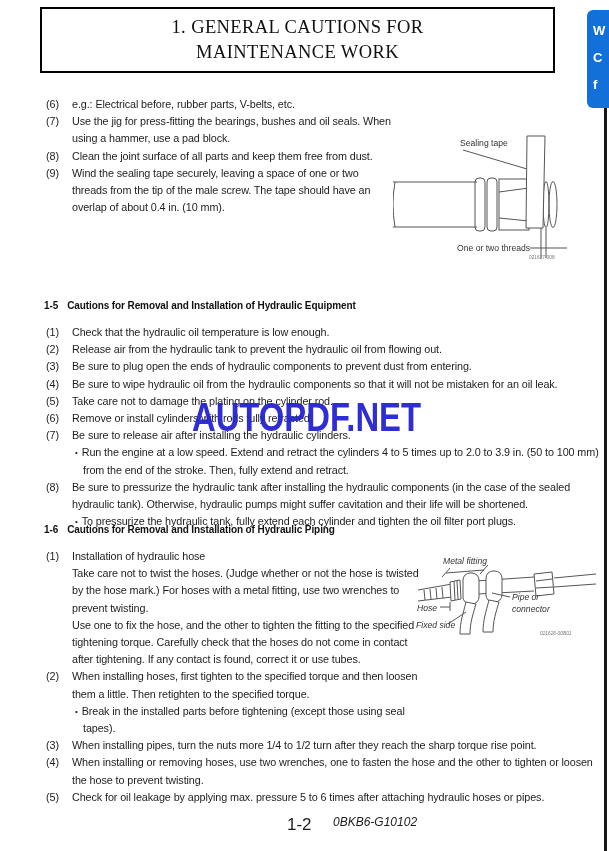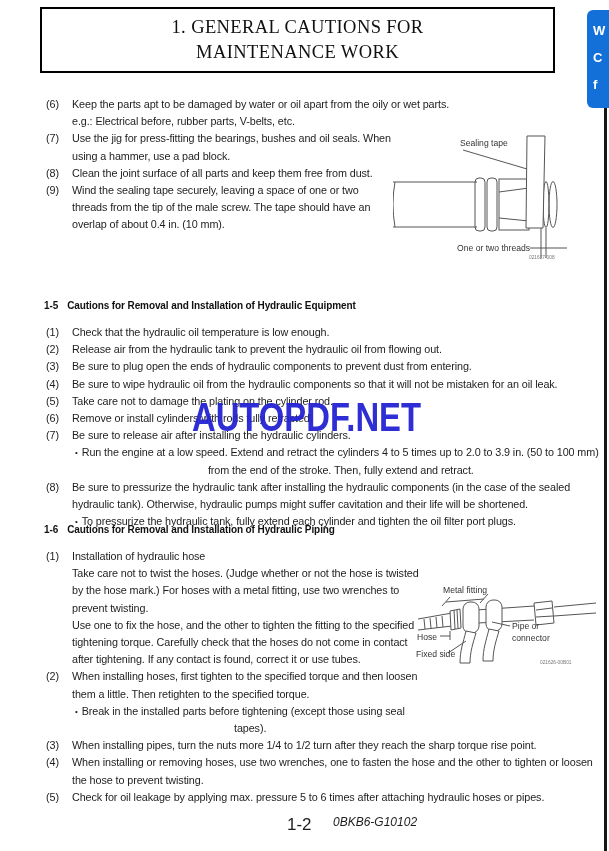--- a/index.html
+++ b/index.html
@@ -12,21 +12,21 @@
   
   .sidetab{position:absolute;left:587px;top:10px;width:40px;height:98px;border-radius:6px 0 0 6px;
         color:#fff;font-weight:bold;font-size:13px;line-height:27px;padding:7px 0 0 6px;box-sizing:border-box;}
   .vline{position:absolute;left:604px;top:108px;width:3px;height:743px;background:#161616;}
   
   .list{position:absolute;font-size:10.8px;line-height:17.2px;letter-spacing:-.1px;color:#1d1d1d;}
   .item{display:flex;}
   .num{flex:0 0 26px;}
   .line{white-space:nowrap;}
   .line.b{padding-left:3px;}
-  .line.bc{padding-left:11px;text-align:center;}
+  .line.bc{padding-left:11px;}
   .bullet{font-size:8px;margin-right:4px;vertical-align:1px;}
   .heading{position:absolute;font-size:10px;font-weight:bold;color:#101010;display:flex;gap:9px;
         letter-spacing:-.1px;}
   
   .watermark{position:absolute;left:192px;top:394px;font-size:41px;font-weight:bold;
         transform:scaleX(.80);transform-origin:left top;opacity:.95;z-index:6;white-space:nowrap;}
   
   .diagram{position:absolute;}
   .diagram svg{display:block;}
   .diagram text{font-family:"Liberation Sans",sans-serif;font-size:8.6px;fill:#333;}
@@ -49,21 +49,20 @@
     <div>W</div>
     <div>C</div>
     <div>f</div>
   </div>
   <div class="vline"></div>
 
   <div class="list" id="top-list" style="left:46px;top:96px;">
       <div class="item">
         <span class="num">(6)</span>
         <div class="lines">
-          <div class="line n"><span>Keep the parts apt to be damaged by water or oil apart from the oily or wet parts.</span></div>
           <div class="line n"><span>e.g.: Electrical before, rubber parts, V-belts, etc.</span></div>
         </div>
       </div>
       <div class="item">
         <span class="num">(7)</span>
         <div class="lines">
           <div class="line n"><span>Use the jig for press-fitting the bearings, bushes and oil seals. When</span></div>
           <div class="line n"><span>using a hammer, use a pad block.</span></div>
         </div>
       </div>
@@ -219,21 +218,21 @@
         </div>
       </div>
       <div class="item">
         <span class="num">(5)</span>
         <div class="lines">
           <div class="line n"><span>Check for oil leakage by applying max. pressure 5 to 6 times after attaching hydraulic hoses or pipes.</span></div>
         </div>
       </div>
     </div>
 
-  <div class="diagram" style="left:416px;top:583px;">
+  <div class="diagram" style="left:416px;top:554px;font-style:italic;">
     <svg width="182" height="95" viewBox="0 0 182 95">
       <g fill="none" stroke="#555" stroke-width="1">
 
         <path d="M30,19 L68,16"></path>
         <path d="M26,23 L34,14"></path>
         <path d="M64,20 L72,11"></path>
 
         <path d="M2,36 L36,30"></path>
         <path d="M2,47 L36,43"></path>
         <path d="M8,36 L9,46"></path>

